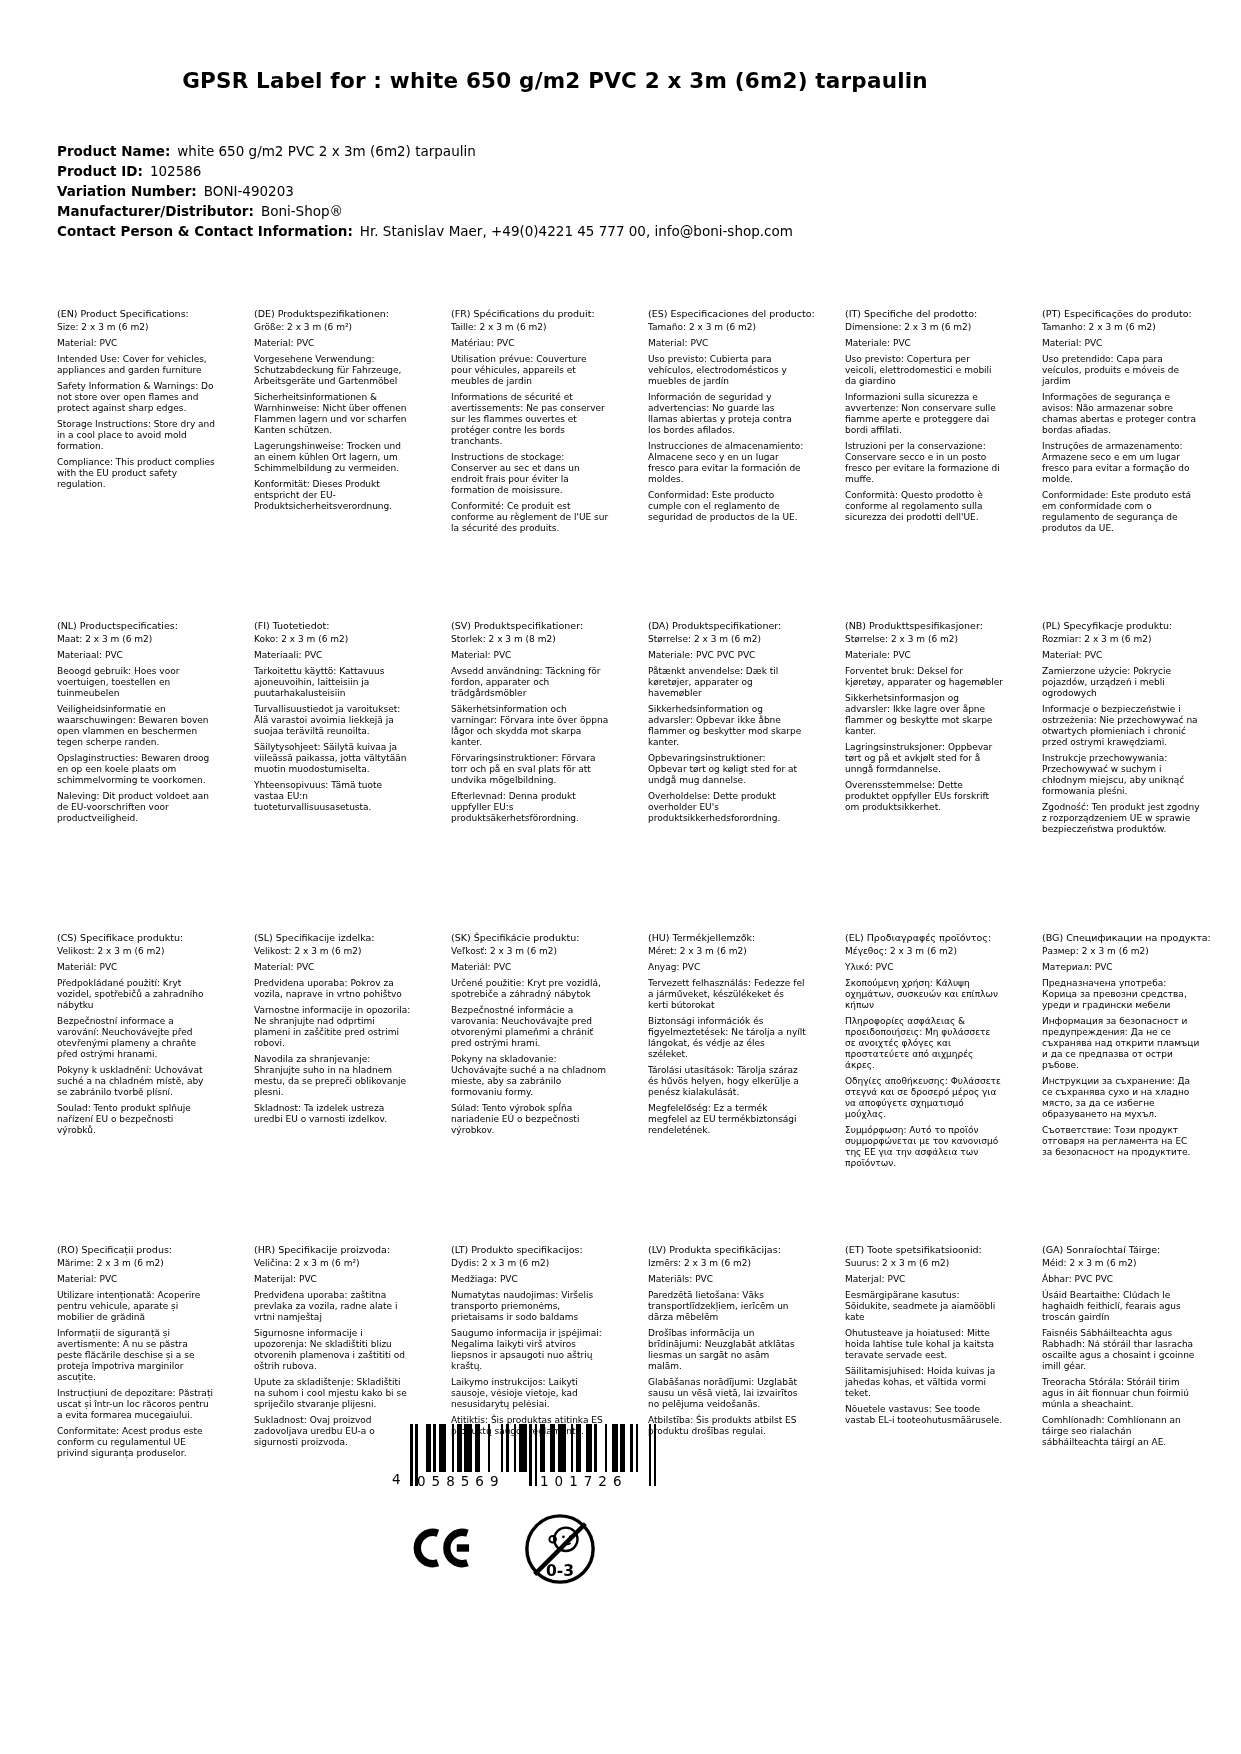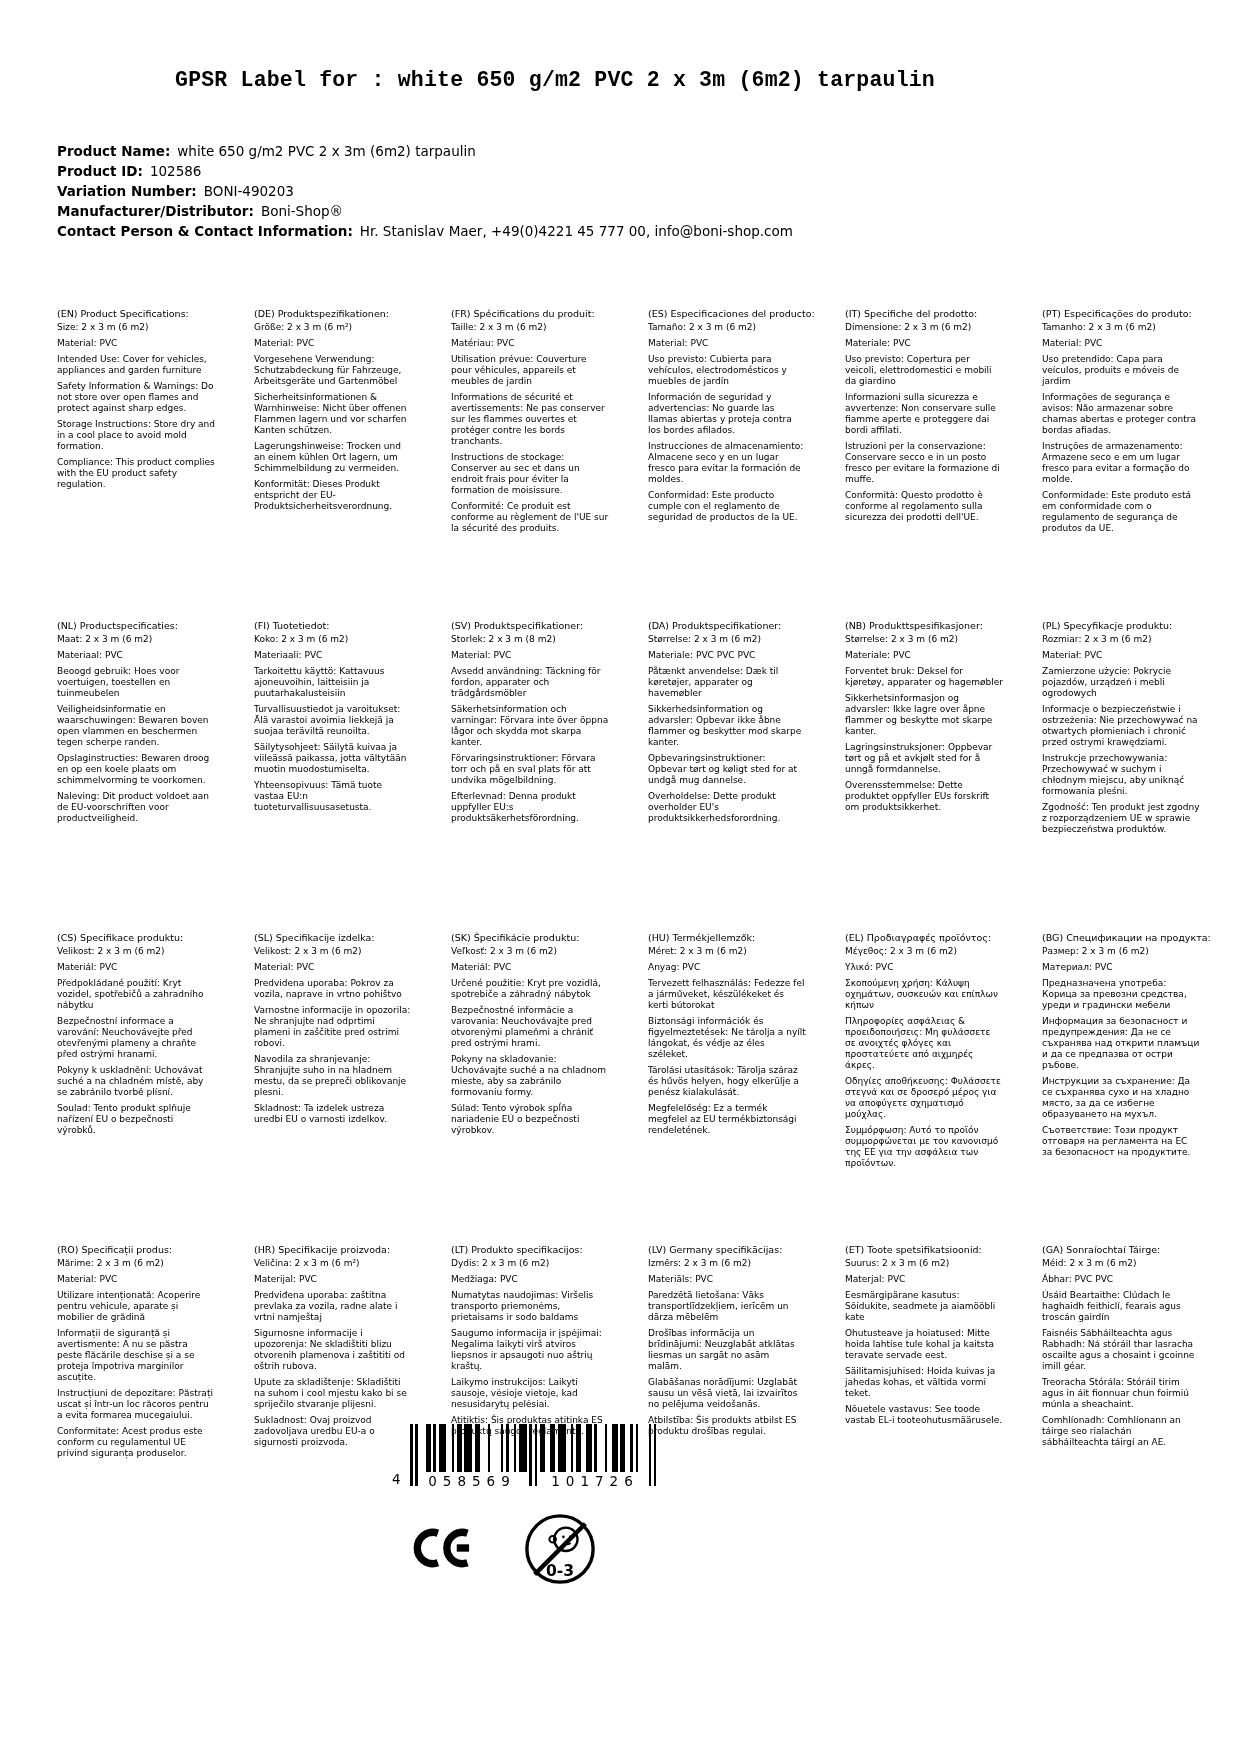--- a/index.html
+++ b/index.html
@@ -1,39 +1,39 @@
 <!DOCTYPE html>
 <html><head>
 <meta charset="utf-8">
 <style>
   html,body{margin:0;padding:0;background:#ffffff;}
   body{width:1241px;height:1754px;position:relative;overflow:hidden;
        font-family:"DejaVu Sans",sans-serif;color:#000;}
   .title{position:absolute;top:54px;left:0;width:1110px;text-align:center;
-         font-size:21.5px;font-weight:bold;letter-spacing:.2px;font-family:Liberation Mono, monospace;}
+         font-size:21.5px;font-weight:bold;letter-spacing:.2px;}
   .info{position:absolute;top:141px;left:57px;}
   .info-row{font-size:13.5px;line-height:20px;white-space:nowrap;}
   .info-label{font-weight:bold;margin-right:7px;}
   .grid{position:absolute;top:308px;left:57px;display:grid;
         grid-template-columns:repeat(6,158px);column-gap:39px;
         grid-auto-rows:312px;}
   .spec{overflow:visible;}
   .spec-h{font-size:9.5px;font-weight:normal;line-height:12px;margin:0 0 2px 0;
           white-space:nowrap;}
   .spec-p{font-size:9px;line-height:11px;margin:0 0 5px 0;
           overflow-wrap:break-word;word-break:break-word;}
   
   .barcode{position:absolute;top:1424px;left:392px;width:280px;height:80px;}
   .bc-lead{position:absolute;left:0;top:47px;font-size:13.5px;}
   .bc-bars{position:absolute;left:18px;top:0;height:64px;font-size:0;}
   .bc-bar{display:inline-block;vertical-align:top;width:2.6px;}
   .bc-bar.on{background:#000;}
   .bc-bar.norm{height:48px;}
   .bc-bar.tall{height:62px;}
-  .bc-num{position:absolute;top:49px;width:110px;text-align:center;
+  .bc-num{position:absolute;top:49px;width:110px;
           font-size:13.5px;letter-spacing:6px;}
   .bc-g1{left:25px;}
   .bc-g2{left:148px;}
   
   .ce-mark{position:absolute;top:1524px;left:410px;}
   .age-mark{position:absolute;top:1510px;left:522px;}
 </style>
 </head>
 <body>
 
@@ -309,21 +309,21 @@
         <p class="spec-p">Dydis: 2 x 3 m (6 m2)</p>
         <p class="spec-p">Medžiaga: PVC</p>
         <p class="spec-p">Numatytas naudojimas: Viršelis transporto priemonėms, prietaisams ir sodo baldams</p>
         <p class="spec-p">Saugumo informacija ir įspėjimai: Negalima laikyti virš atviros liepsnos ir apsaugoti nuo aštrių kraštų.</p>
         <p class="spec-p">Laikymo instrukcijos: Laikyti sausoje, vėsioje vietoje, kad nesusidarytų pelėsiai.</p>
         <p class="spec-p">Atitiktis: Šis produktas atitinka ES produktų saugos reglamentą.</p>
       </div>
   </div>
 
   <div class="spec">
-    <div class="spec-h">(LV) Germany specifikācijas:</div>
+    <div class="spec-h">(LV) Produkta specifikācijas:</div>
     <div class="spec-body">
         <p class="spec-p">Izmērs: 2 x 3 m (6 m2)</p>
         <p class="spec-p">Materiāls: PVC</p>
         <p class="spec-p">Paredzētā lietošana: Vāks transportlīdzekļiem, ierīcēm un dārza mēbelēm</p>
         <p class="spec-p">Drošības informācija un brīdinājumi: Neuzglabāt atklātas liesmas un sargāt no asām malām.</p>
         <p class="spec-p">Glabāšanas norādījumi: Uzglabāt sausu un vēsā vietā, lai izvairītos no pelējuma veidošanās.</p>
         <p class="spec-p">Atbilstība: Šis produkts atbilst ES produktu drošības regulai.</p>
       </div>
   </div>
 

